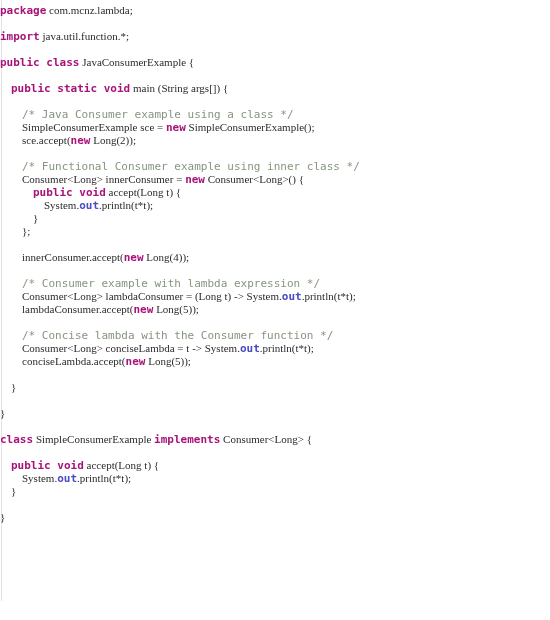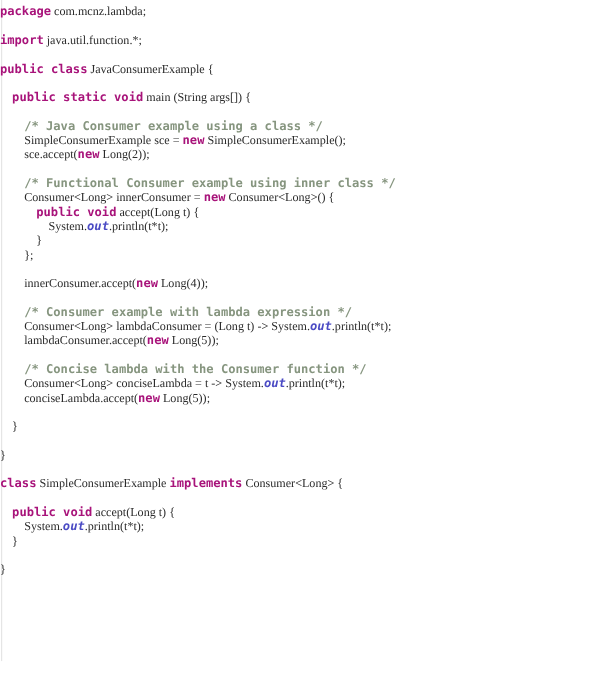--- a/index.html
+++ b/index.html
@@ -55,25 +55,23 @@
   }
 
   
   .kw {
     color: #a8137a;
     font-weight: bold;
     margin-top: 14px;
   }
   .cm {
     color: #86957f;
-    font-weight: bold;
   }
   .fld {
     color: #4b4bc4;
-    font-style: italic;
     font-weight: bold;
   }
   .txt {
     color: #2b2b2b;
     font-family: Liberation Serif, serif;
   }
 </style>
 </head>
 <body>
 

